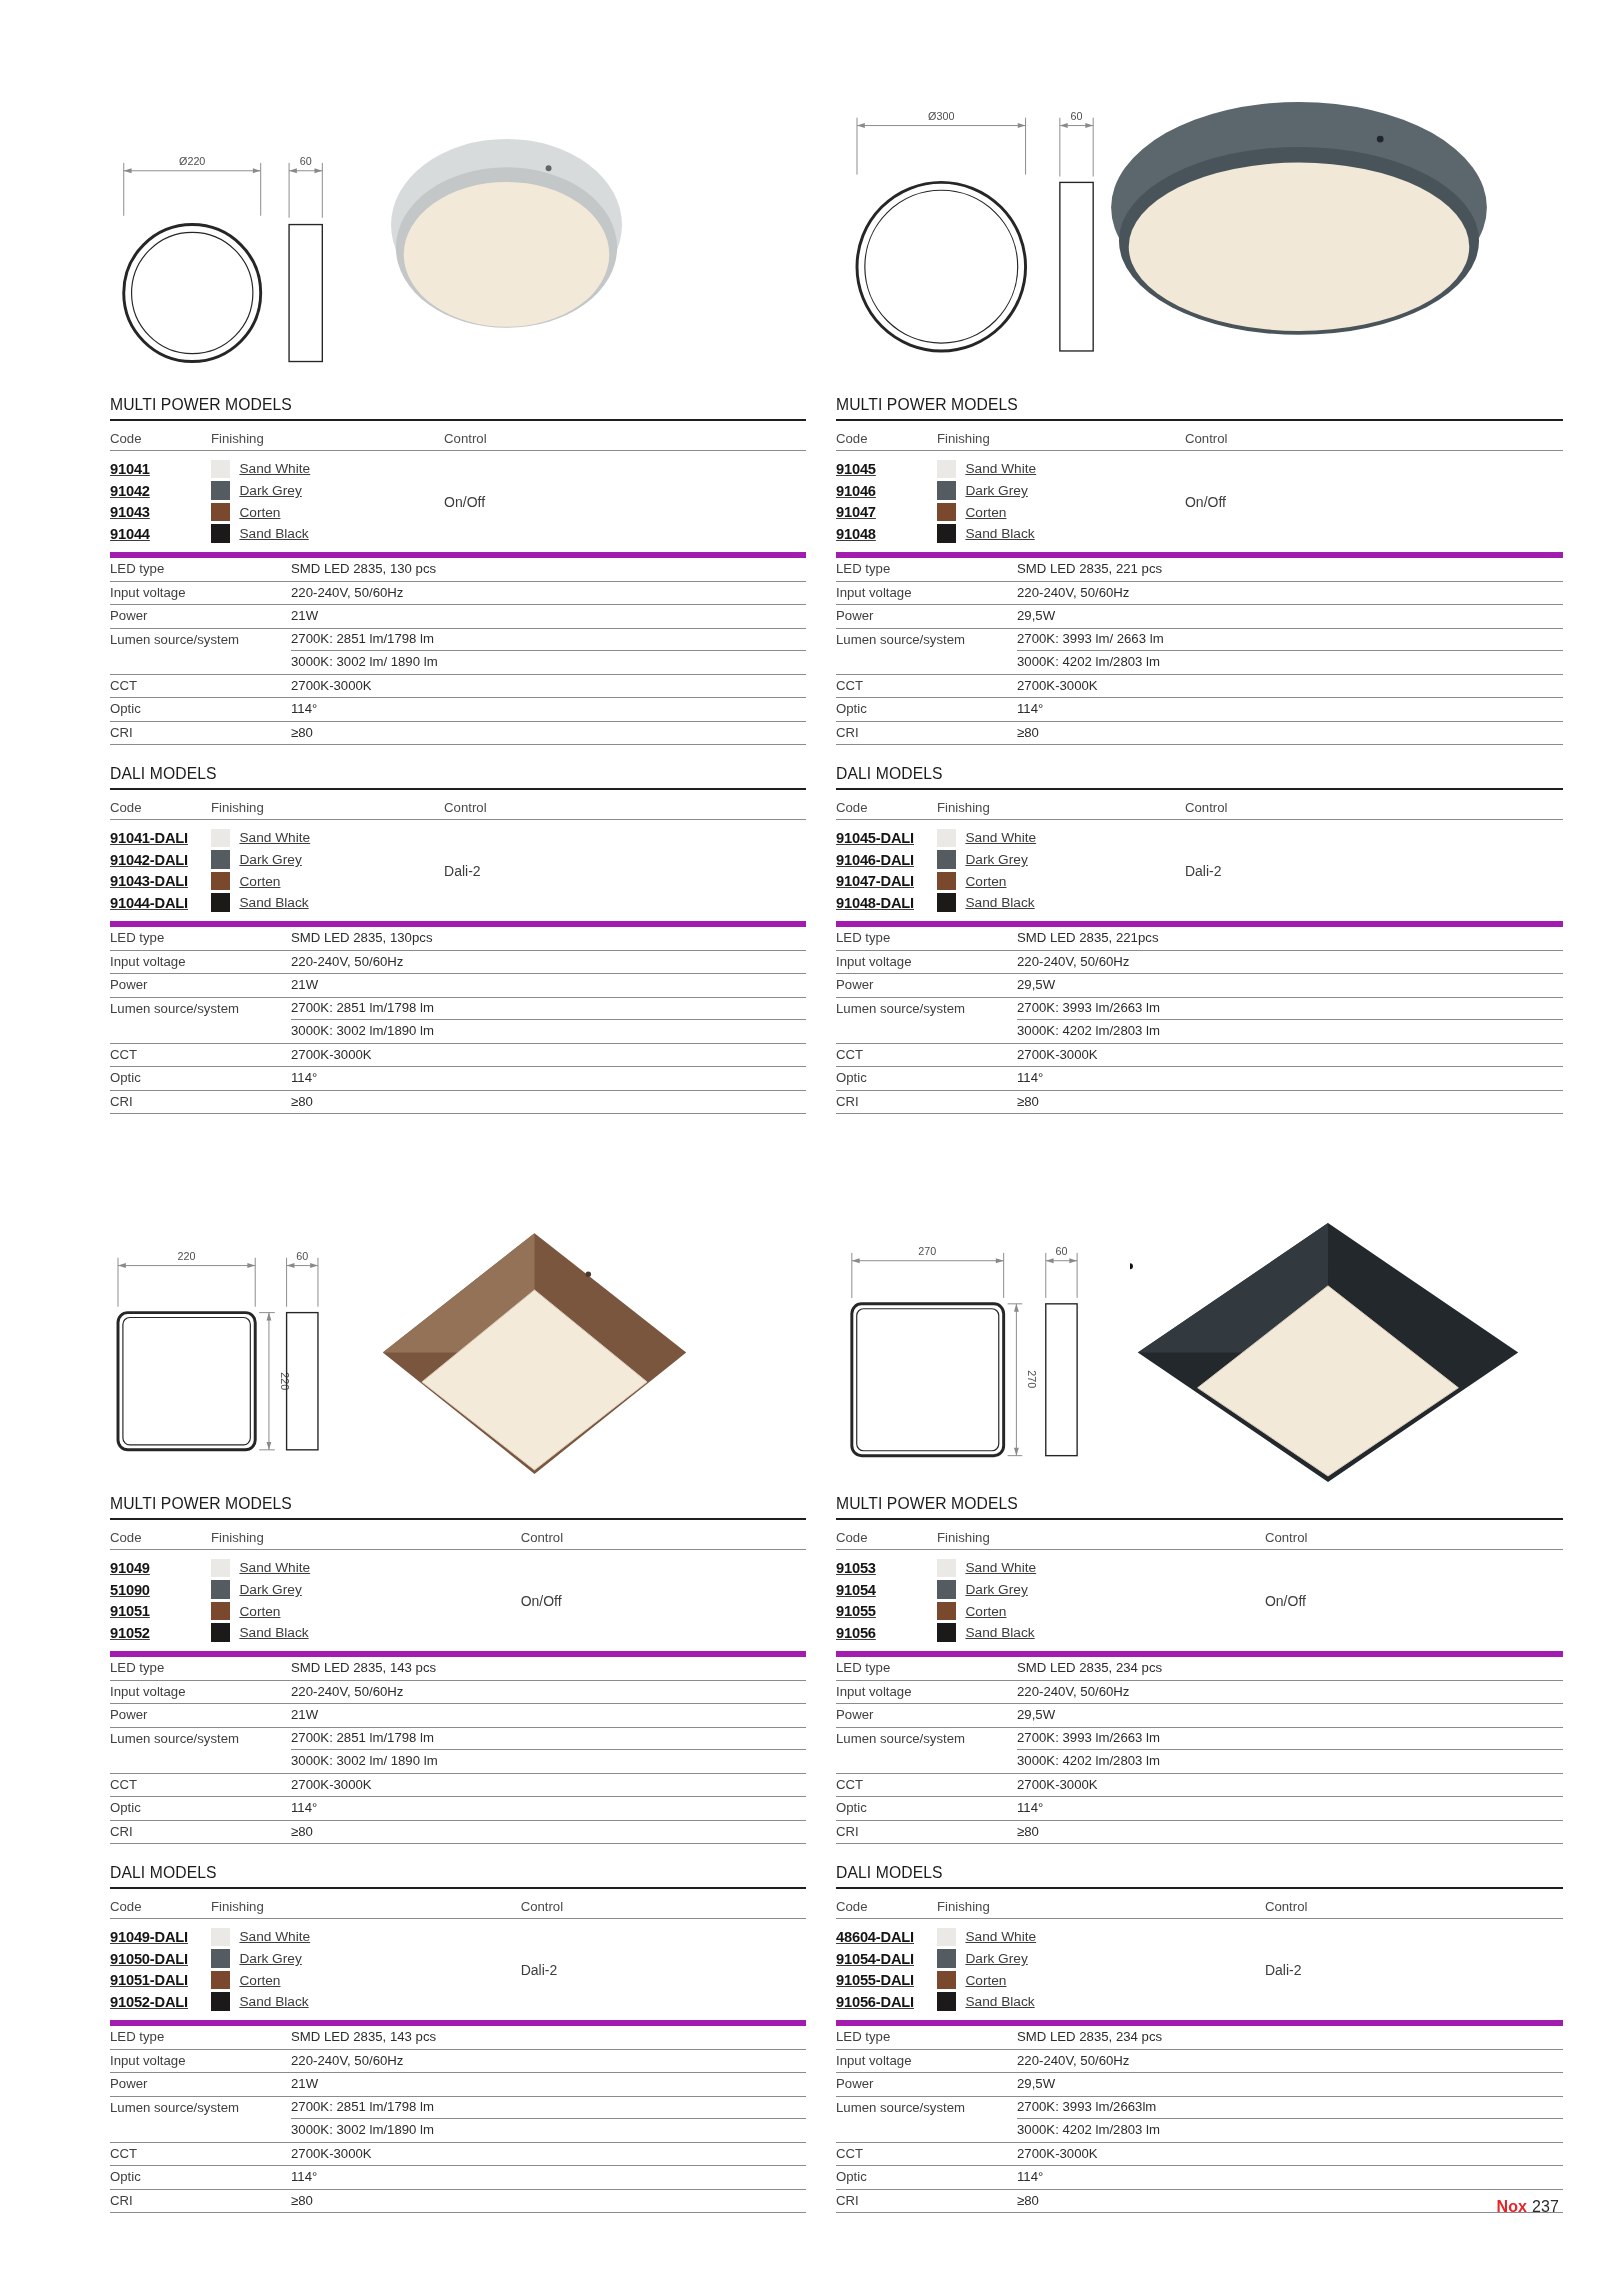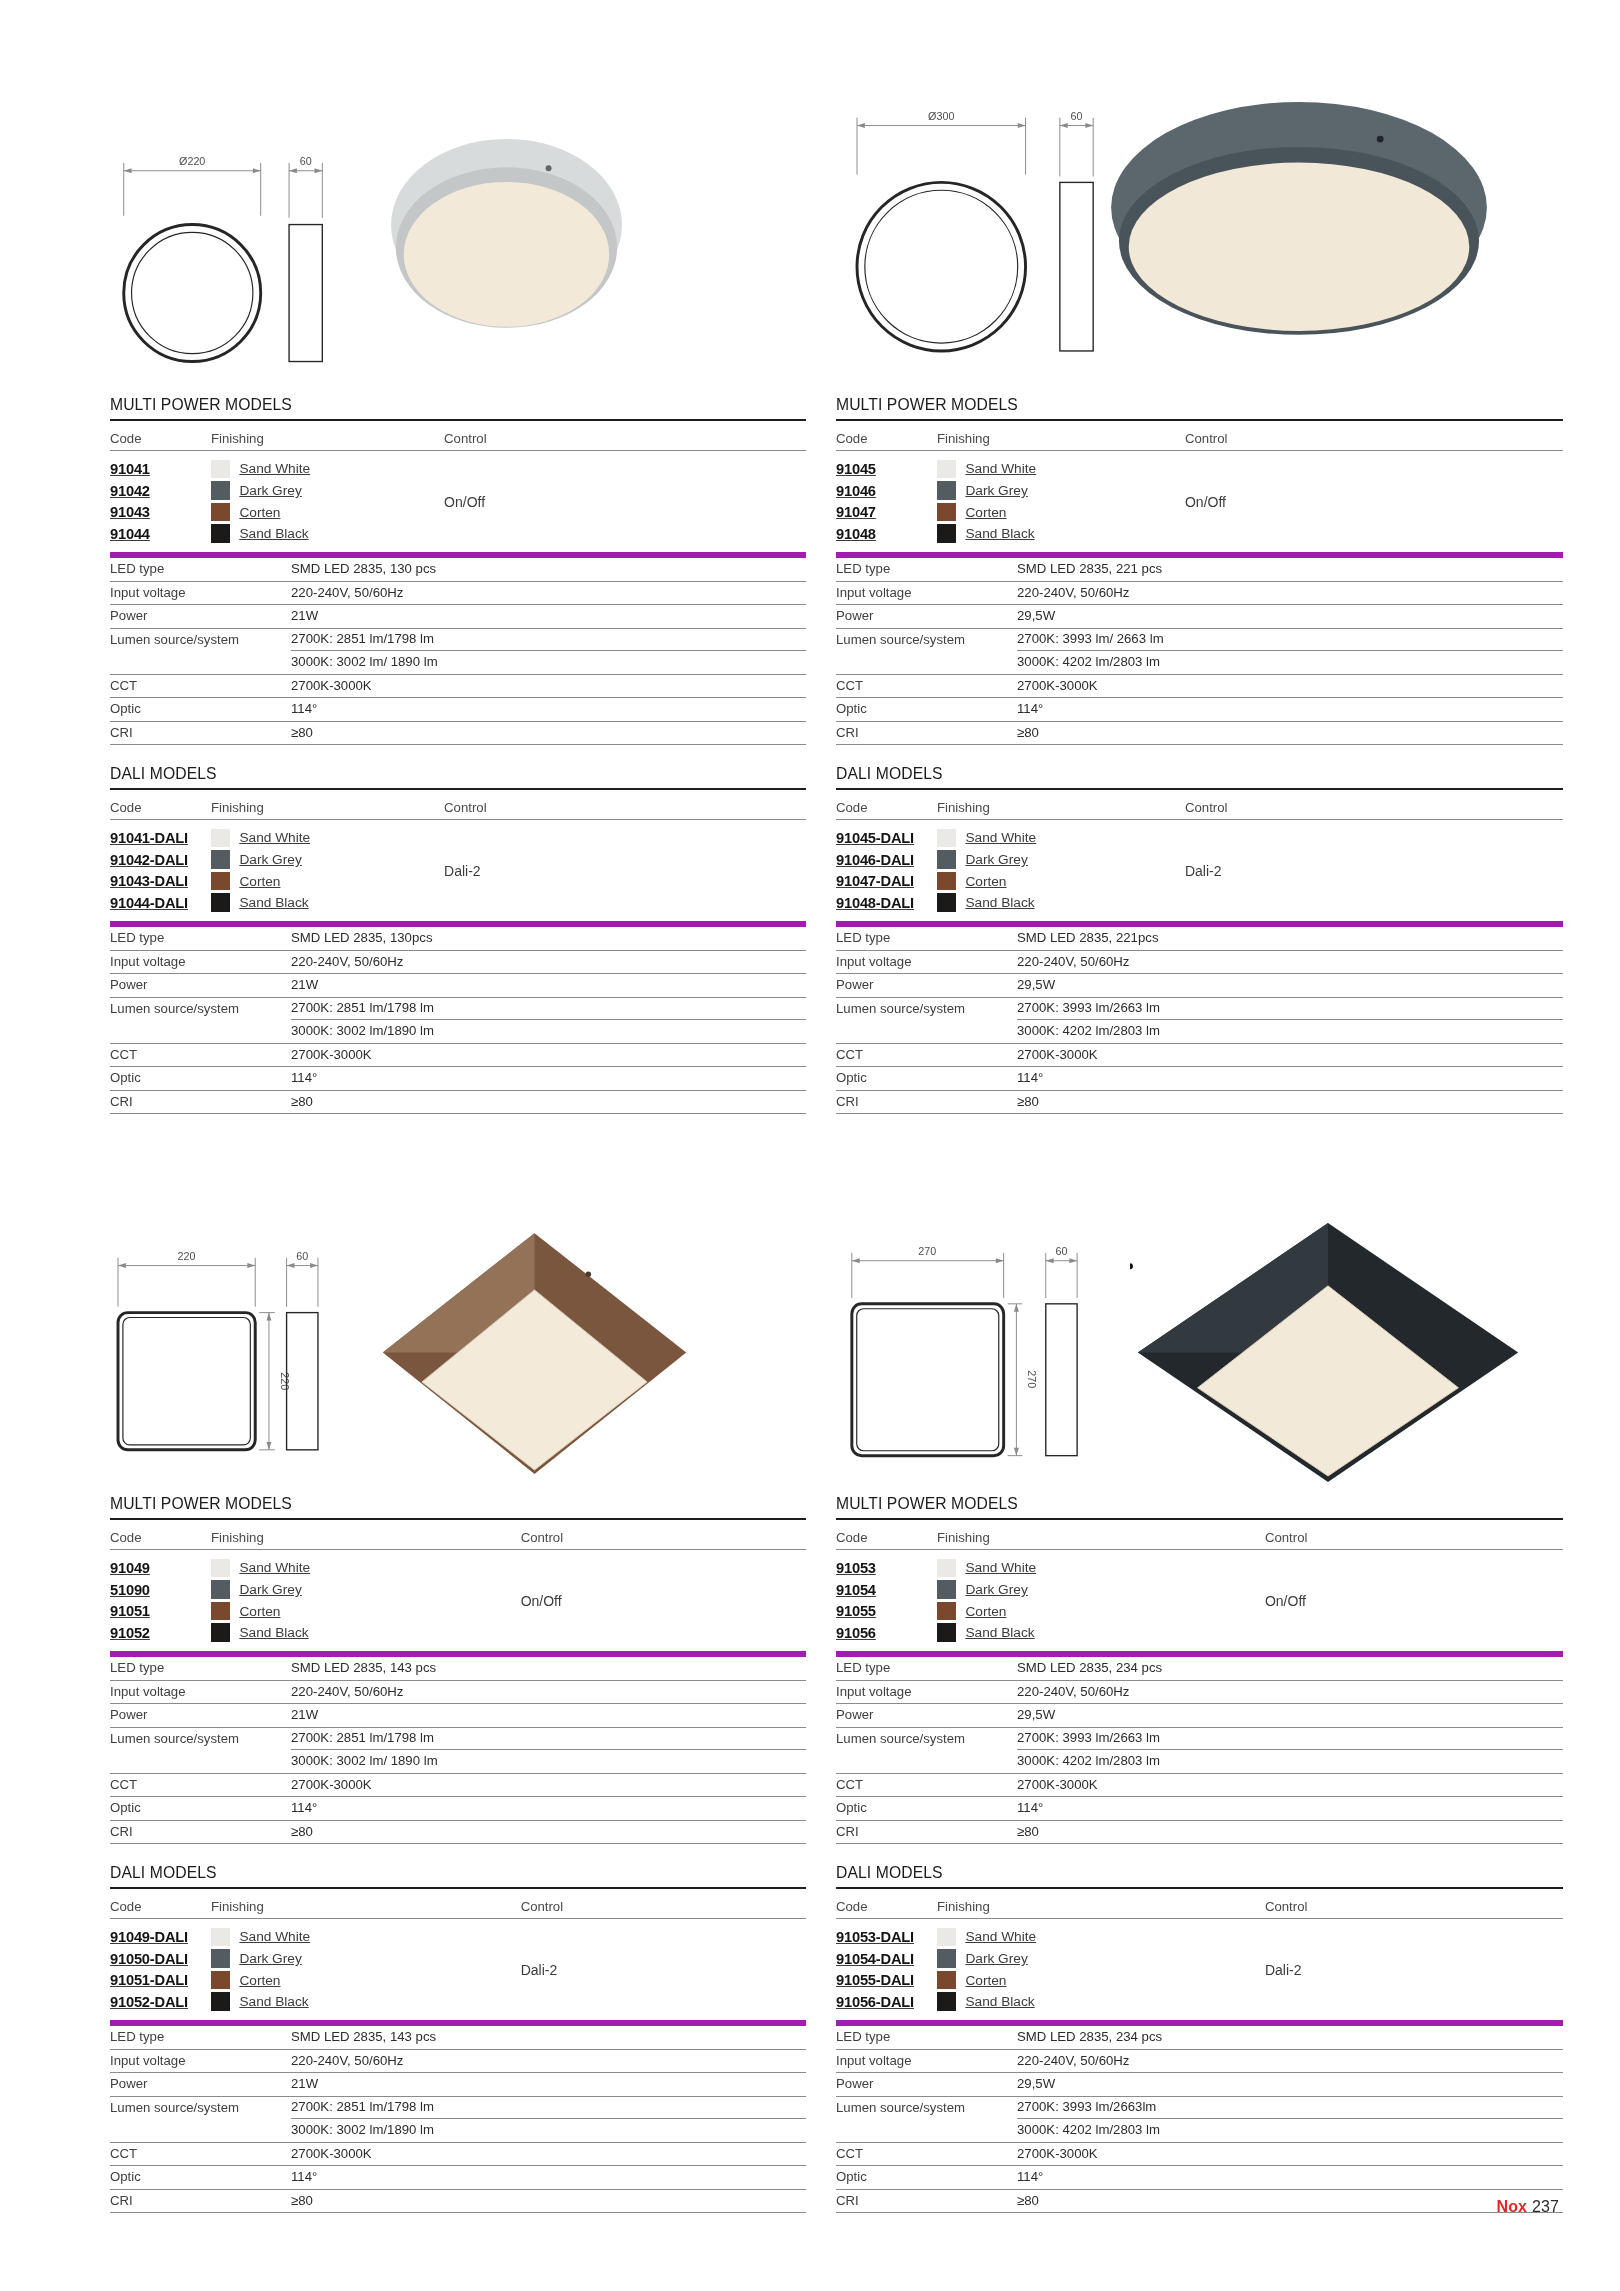--- a/index.html
+++ b/index.html
@@ -642,21 +642,21 @@
 
     <div class="tbl dali">
       <div class="tblhead">DALI MODELS</div>
       <div class="cols">
         <span class="c-code">Code</span>
         <span class="c-fin">Finishing</span>
         <span class="c-ctl">Control</span>
       </div>
       <div class="models">
         <div class="mrow">
-            <span class="code">91053-DALI</span>
+            <span class="code">48604-DALI</span>
             <span class="sw" style="background: rgb(235, 233, 230);"></span>
             <span class="fin">Sand White</span>
           </div>
         <div class="mrow">
             <span class="code">91054-DALI</span>
             <span class="sw" style="background: rgb(84, 91, 97);"></span>
             <span class="fin">Dark Grey</span>
           </div>
         <div class="mrow">
             <span class="code">91055-DALI</span>

